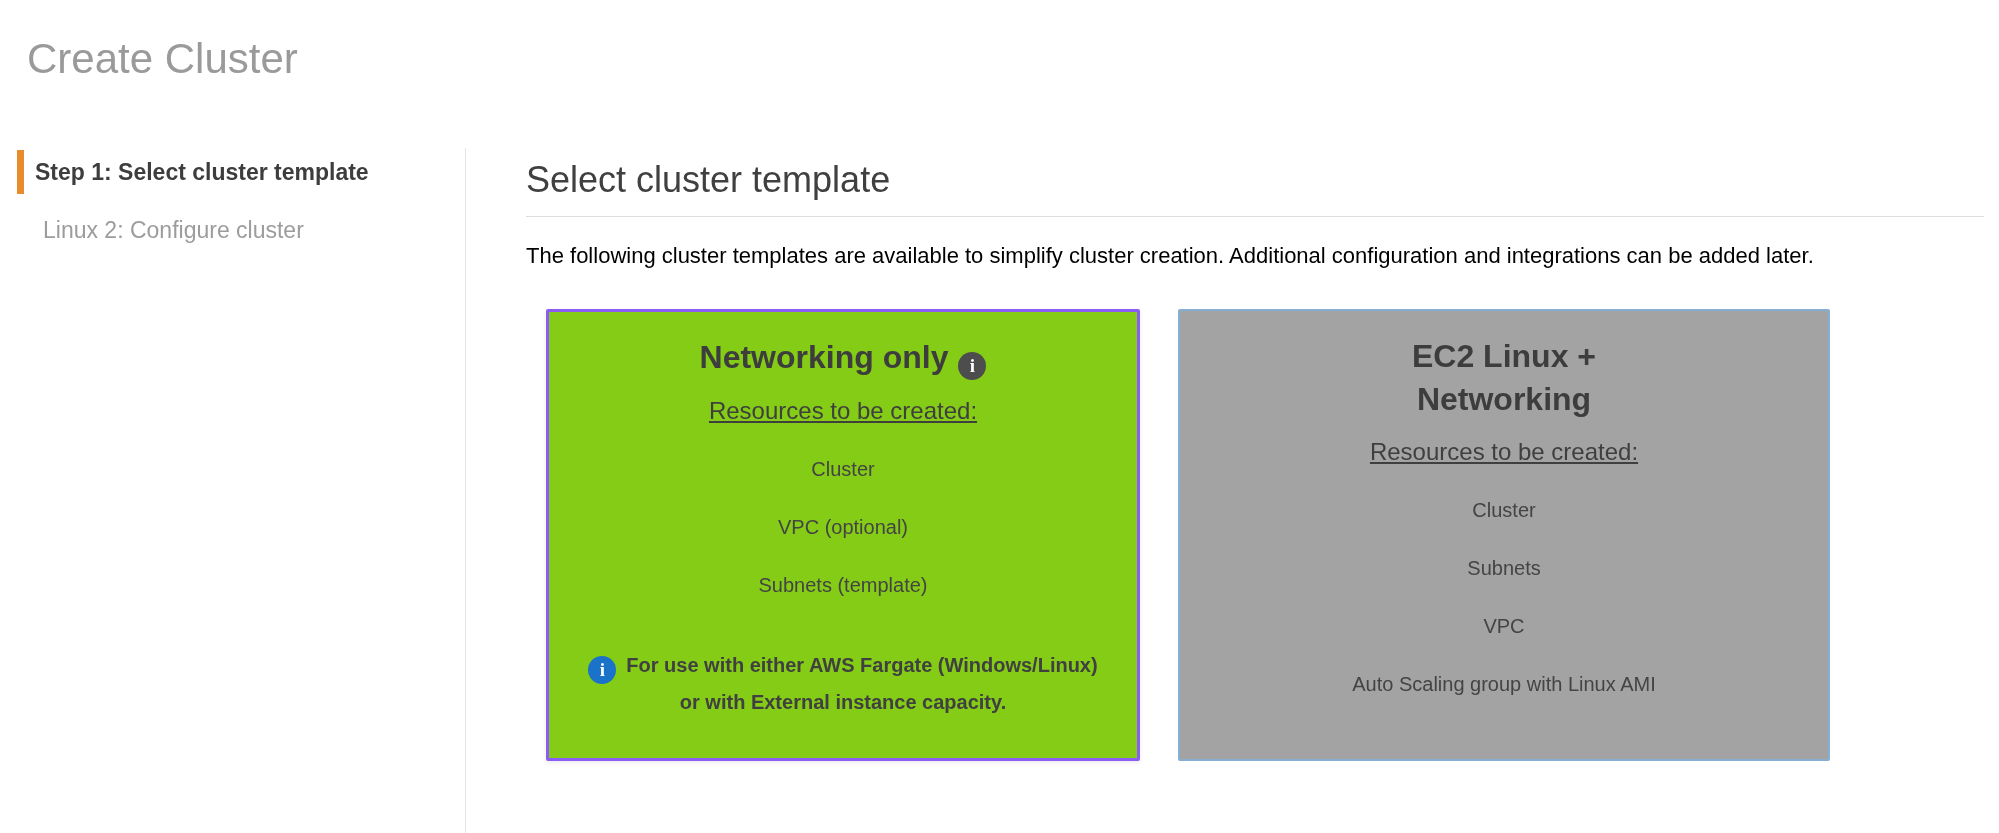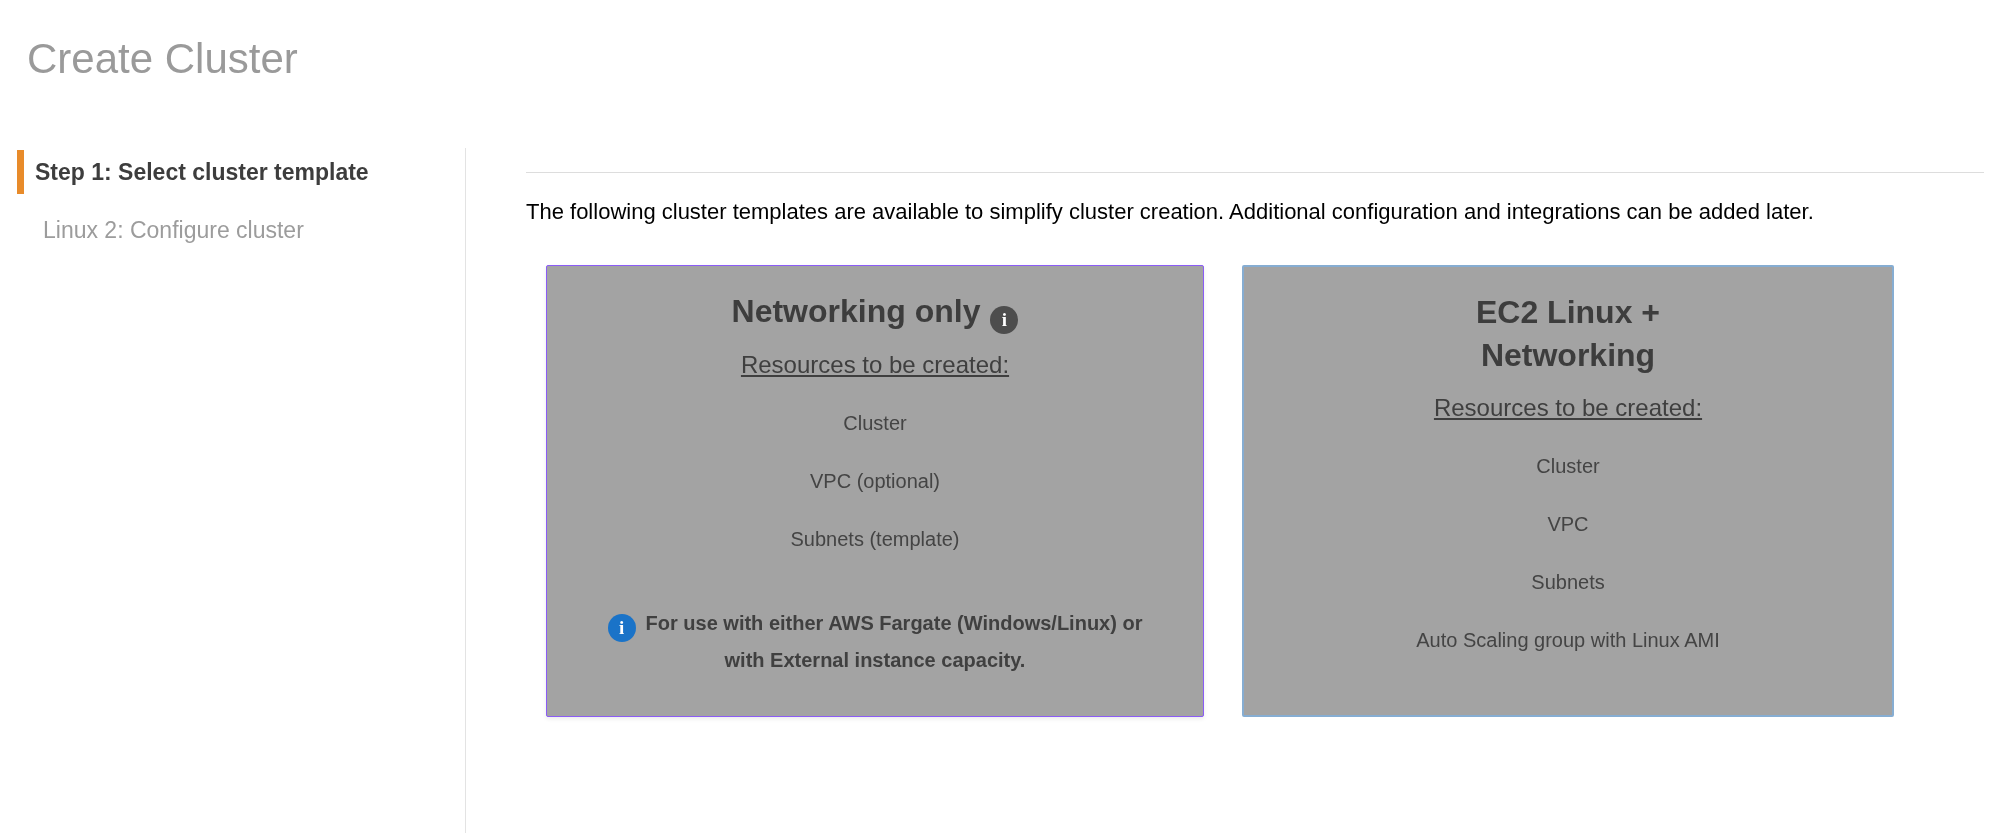--- a/index.html
+++ b/index.html
@@ -31,22 +31,22 @@
 
   
   .content { flex:1 1 auto; box-sizing:border-box; padding:10px 15px 0 60px; }
   .section-heading { margin:0; font-size:36px; line-height:44px; font-weight:400; color:#404040; }
   .heading-rule { border:none; border-top:1px solid #dddddd; margin:14px 0 0 0; }
   .section-desc { margin:16px 0 0 0; max-width:1400px; font-size:22px; line-height:46px; color:#000000; }
 
   
   .cards { display:flex; gap:38px; margin:30px 0 0 20px; }
   .card {
-    box-sizing:border-box; width:658px; height:452px;
-    background:#a3a3a3; border:1px solid #8b5cf6; border-radius:2px;
+    box-sizing:border-box; width:594px; height:452px;
+    background:#84cc16; border:3px solid #8b5cf6; border-radius:2px;
     box-shadow:0 2px 4px rgba(0,0,0,0.08);
     display:flex; flex-direction:column;
     padding:24px 30px 38px; text-align:center; cursor:pointer;
   }
   .card.selected {
     width:652px;
     background:#a3a3a3;
     border:2px solid #86add2;
     box-shadow:none;
   }
@@ -73,35 +73,36 @@
 <div>
   <h1 class="page-title">Create Cluster</h1>
 
   <div class="wizard">
     <nav class="steps" id="steps">
         <div class="step active">Step 1: Select cluster template</div>
         <div class="step">Linux 2: Configure cluster</div>
       </nav>
 
     <main class="content">
+      <h2 class="section-heading">Select cluster template</h2>
       <hr class="heading-rule">
       <p class="section-desc">The following cluster templates are available to simplify cluster creation. Additional configuration and integrations can be added later.</p>
       <div class="cards" id="cards">
           <div class="card">
             <div class="card-title"><span>Networking only</span><span class="info-badge dark">i</span></div>
             <div class="resources-label">Resources to be created:</div>
             <div class="resource-item">Cluster</div>
             <div class="resource-item">VPC (optional)</div>
             <div class="resource-item">Subnets (template)</div>
             <div class="card-note"><span class="info-badge blue">i</span><span>For use with either AWS Fargate (Windows/Linux) or with External instance capacity.</span></div>
           </div>
           <div class="card selected">
             <div class="card-title"><span>EC2 Linux + Networking</span></div>
             <div class="resources-label">Resources to be created:</div>
             <div class="resource-item">Cluster</div>
+            <div class="resource-item">Subnets</div>
             <div class="resource-item">VPC</div>
-            <div class="resource-item">Subnets</div>
             <div class="resource-item">Auto Scaling group with Linux AMI</div>
           </div>
         </div>
     </main>
   </div>
 </div>
 
 </body></html>

